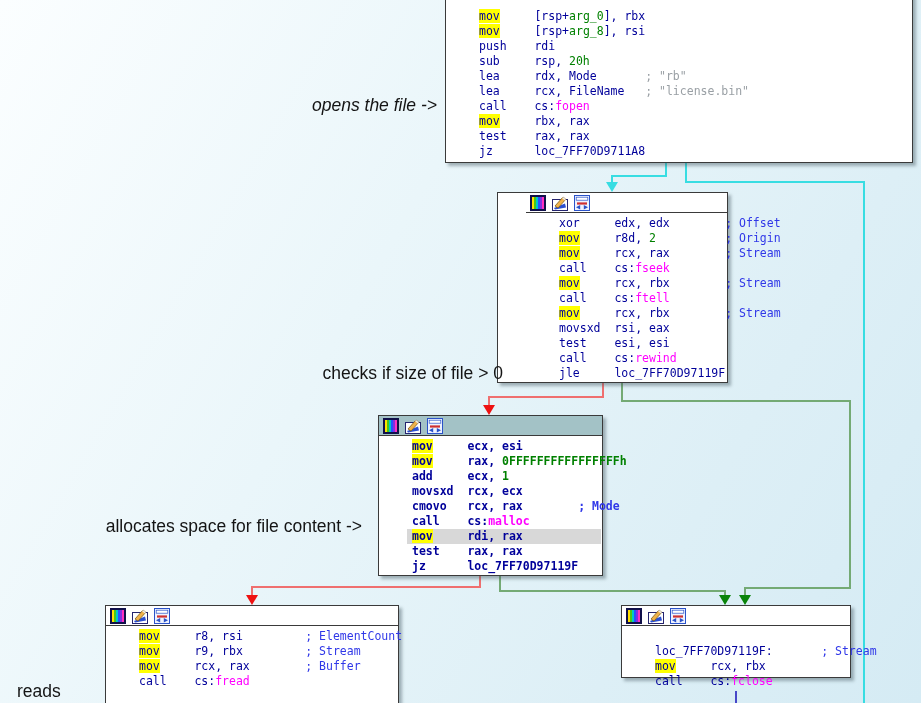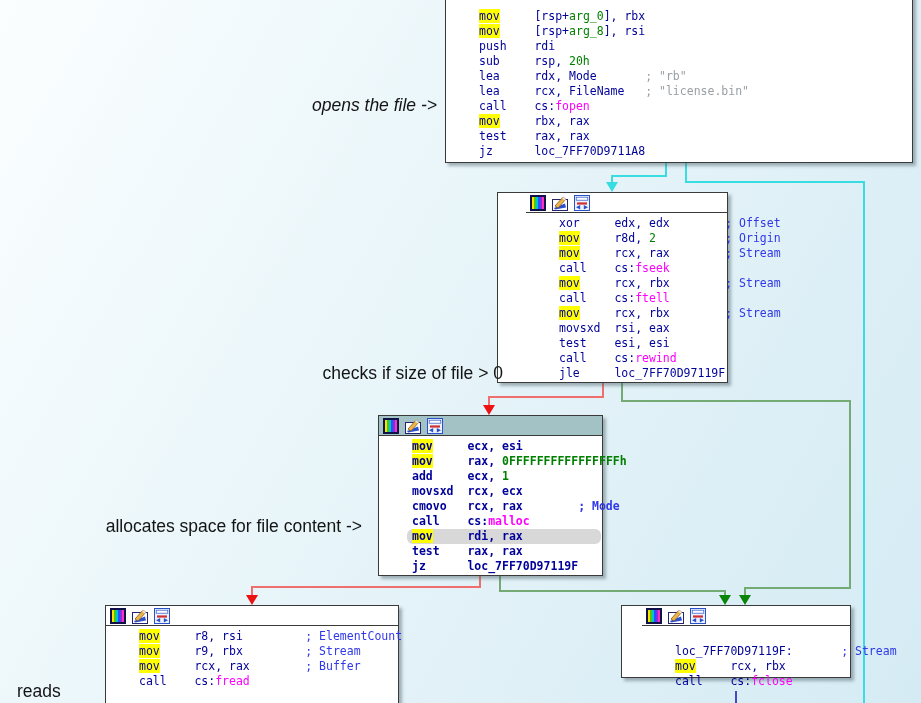--- a/index.html
+++ b/index.html
@@ -22,21 +22,21 @@
   }
   .titlebar.selected{background:#a3c2c6;}
   .titlebar .nbtn{width:16px;height:16px;display:inline-block;line-height:0;cursor:pointer;}
   .code{
     font-family:"DejaVu Sans Mono","Liberation Mono",monospace;
     font-size:11.5px;line-height:15px;color:#00009a;
     padding:3px 1px 2px 0;
   }
   .code.deeppad{padding-top:20px;}
   .line{white-space:pre;height:15px;padding-left:5px;margin-left:28px;}
-  .line.current{background:#d8d8d8;border-radius:6px;}
+  .line.current{background:#d8d8d8;}
   .tk-c{color:#00009a;}
   .tk-n{color:#008000;}
   .tk-i{color:#ff00ff;}
   .tk-g{color:#9aa0a5;}
   .tk-b{color:#3038e8;}
   .tk-h{color:#00009a;background:#ffff00;}
   .annotation{
     position:absolute;z-index:3;color:#141414;font-size:17.5px;
     white-space:nowrap;
   }
@@ -187,21 +187,21 @@
             <path d="M14 12.2 L9.8 10 V14.4 Z" fill="#2a52c8"></path>
           </svg></span>
       </div>
       <div class="code">
         <div class="line"><span class="tk-h">mov</span><span class="tk-c">     r8, rsi         </span><span class="tk-b">; ElementCount</span></div>
         <div class="line"><span class="tk-h">mov</span><span class="tk-c">     r9, rbx         </span><span class="tk-b">; Stream</span></div>
         <div class="line"><span class="tk-h">mov</span><span class="tk-c">     rcx, rax        </span><span class="tk-b">; Buffer</span></div>
         <div class="line"><span class="tk-c">call    cs:</span><span class="tk-i">fread</span></div>
       </div>
     </div>
-    <div class="node" style="left: 621px; top: 605px; width: 230px; height: 73px; padding-left: 20px;">
+    <div class="node" style="left: 621px; top: 605px; width: 230px; height: 73px;">
       <div class="titlebar">
         <span class="nbtn"><svg width="16" height="16" viewBox="0 0 16 16">
             <rect x="0.5" y="0.5" width="15" height="15" fill="#10104a" stroke="#10104a"></rect>
             <rect x="2" y="2" width="2" height="12" fill="#ffe000"></rect>
             <rect x="4" y="2" width="2" height="12" fill="#46c818"></rect>
             <rect x="6" y="2" width="2" height="12" fill="#00c8c8"></rect>
             <rect x="8" y="2" width="2" height="12" fill="#2850ff"></rect>
             <rect x="10" y="2" width="2" height="12" fill="#8030e0"></rect>
             <rect x="12" y="2" width="2" height="12" fill="#ff30c0"></rect>
           </svg></span>

